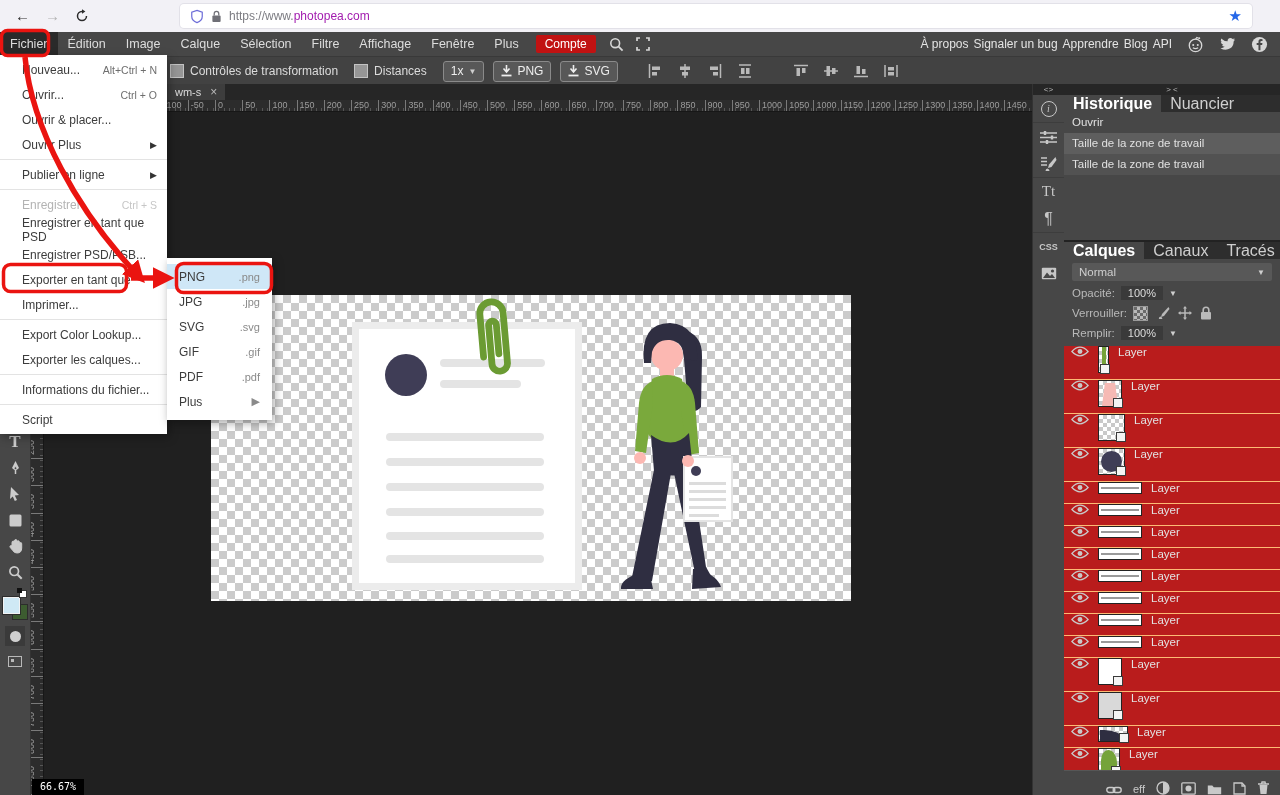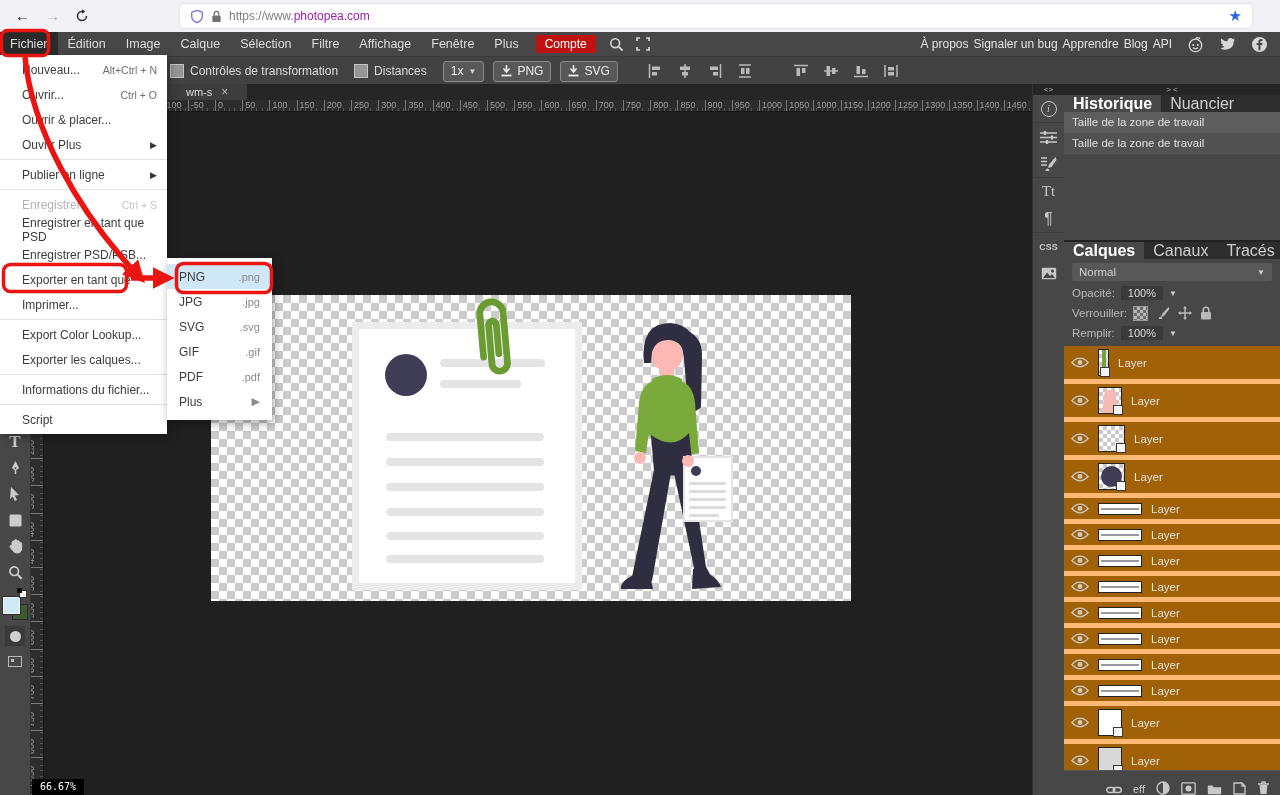--- a/index.html
+++ b/index.html
@@ -37,21 +37,21 @@
   .opt-lab{margin-right:16px;}
   .tbtn{background:#585858;border:1px solid #8a8a8a;border-radius:3px;height:19px;display:flex;align-items:center;
         padding:0 7px;gap:5px;margin-right:9px;color:#eee;}
   .caret{font-size:8px;color:#cfcfcf;}
   .aln{display:flex;gap:14px;margin-left:20px;align-items:center;}
   .aln svg{stroke:#b9b9b9;fill:#b9b9b9;}
 
   
   .tabrow{left:30px;top:84px;width:1002px;height:16px;background:#262626;}
   .dtab{position:absolute;left:137px;top:0;height:16px;background:#3d3d3d;display:flex;align-items:center;
-        padding:0 19px;gap:9px;font-size:11px;color:#dcdcdc;}
+        padding:0 8px;gap:9px;font-size:11px;color:#dcdcdc;}
   .dtab .x{color:#b9b9b9;font-size:12px;}
   .hruler{left:44px;top:100px;width:988px;height:12px;border-bottom:1px solid #171717;box-sizing:border-box;
           background:repeating-linear-gradient(90deg,#555 0 1px,transparent 1px 5.44px) left bottom/100% 3px no-repeat,#2c2c2c;
           overflow:hidden;}
   .htick{position:absolute;top:0;height:12px;font-size:9px;color:#9d9d9d;border-left:1px solid #7a7a7a;
          padding-left:2px;line-height:10px;}
   .vruler{left:30px;top:112px;width:14px;height:683px;border-right:1px solid #171717;box-sizing:border-box;
           background:repeating-linear-gradient(180deg,#555 0 1px,transparent 1px 5.44px) right top/3px 100% no-repeat,#2c2c2c;
           overflow:hidden;}
   .vtick{position:absolute;left:0;width:14px;height:0;border-top:1px solid #7a7a7a;}
@@ -109,21 +109,21 @@
   .lp-divider{position:absolute;left:0;right:0;height:2px;background:#222;}
   .ctl-row{display:flex;align-items:center;gap:6px;padding:0 8px;height:20px;font-size:11.5px;color:#b9b9b9;}
   .valbox{background:#3a3a3a;color:#ddd;padding:1px 7px;font-size:11px;}
   .blendsel{margin:4px 8px 2px;height:18px;background:#585858;border-radius:2px;display:flex;align-items:center;
             padding:0 7px;color:#cfcfcf;font-size:11.5px;}
   .blendsel .caret{margin-left:auto;}
   .lockic{display:flex;gap:8px;align-items:center;}
   .lock-checker{width:13px;height:13px;background:conic-gradient(#b9b9b9 25%,#6a6a6a 0 50%,#b9b9b9 0 75%,#6a6a6a 0) 0 0/6px 6px;border:1px solid #9a9a9a;}
 
   .layers{position:absolute;left:0;right:0;overflow:hidden;}
-  .lrow{display:flex;align-items:center;gap:9px;padding-left:7px;border-bottom:5px solid #fdba74;background:#a16207;}
+  .lrow{display:flex;align-items:flex-start;gap:9px;padding-left:7px;border-bottom:1px solid #fdba74;background:#b91c1c;}
   .lrow.tall{height:33px;}.lrow.short{height:21px;}
   .lname{font-size:11.5px;color:#e2e2e2;}
   .th{position:relative;height:27px;border:1px solid #222;box-sizing:border-box;background:#fff;flex:none;}
   .checker{background:conic-gradient(#c9c9c9 25%,#fff 0 50%,#c9c9c9 0 75%,#fff 0) 0 0/8px 8px;}
   .tbadge{position:absolute;right:-2px;bottom:-2px;width:8px;height:8px;background:#f4f4f4;border:1px solid #3a3a3a;}
   .lbot{position:absolute;left:0;right:0;bottom:0;height:24px;border-top:1px solid #565656;background:#474747;
         display:flex;align-items:flex-end;justify-content:flex-end;gap:11px;padding-right:10px;color:#c9c9c9;
         font-size:11px;}
   .lbot svg{stroke:#c9c9c9;fill:none;}
 
@@ -522,20 +522,21 @@
     </div>
   </div>
 
   <div class="abs rpanels">
     <div class="rp-top">&gt; &lt;</div>
     <div class="ptabs">
       <span class="ptab active">Historique</span>
       <span class="ptab">Nuancier</span>
     </div>
     <div id="history-list">
+        <div class="hrow h1">Ouvrir</div>
         <div class="hrow h2">Taille de la zone de travail</div>
         <div class="hrow h3">Taille de la zone de travail</div>
       </div>
 
     <div class="lp-divider" style="top:156px"></div>
     <div class="ptabs" style="position:absolute;left:0;right:0;top:158px">
       <span class="ptab active">Calques</span>
       <span class="ptab">Canaux</span>
       <span class="ptab">Tracés</span>
     </div>

